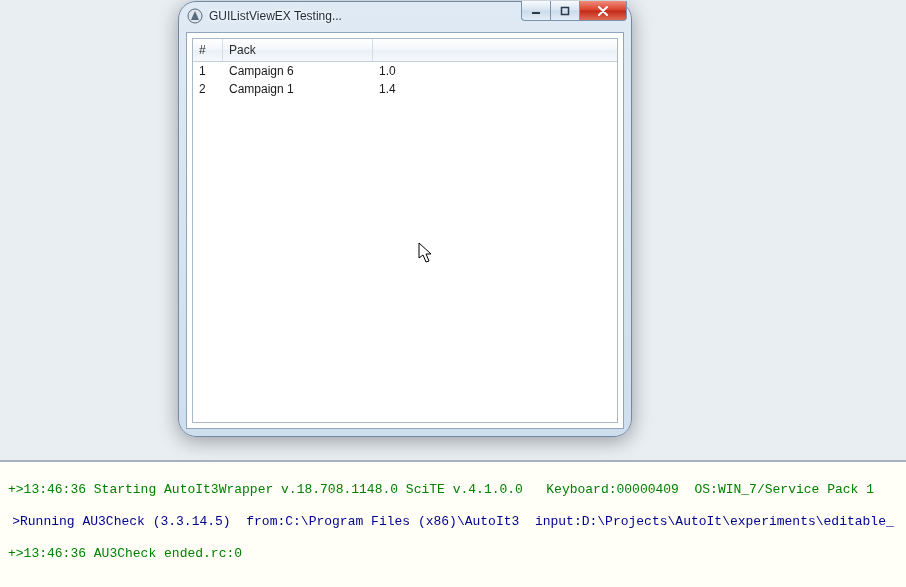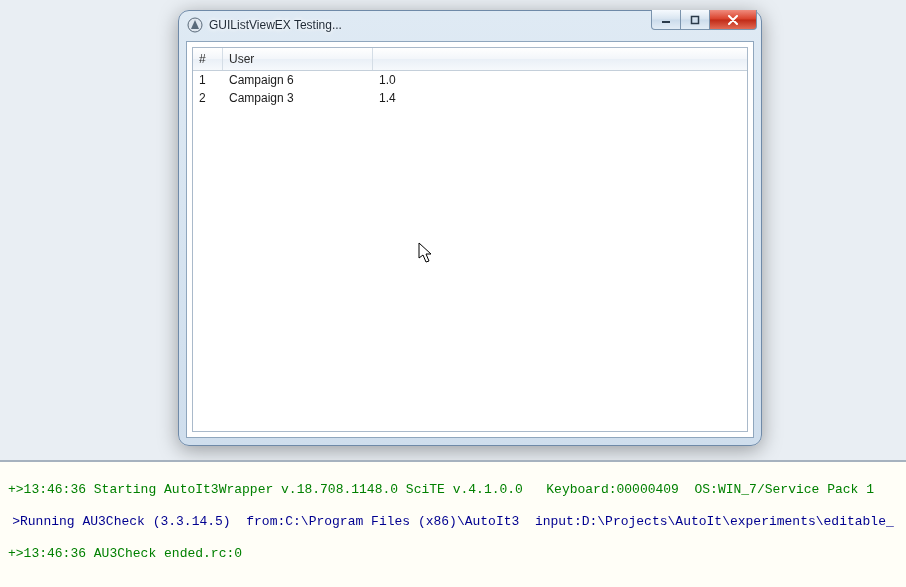--- a/index.html
+++ b/index.html
@@ -10,26 +10,26 @@
     background: #e9eef3;
     font-family: "Segoe UI", Tahoma, sans-serif;
     font-size: 12px;
     overflow: hidden;
   }
 
   
   .aero-window {
     position: absolute;
     left: 178px;
-    top: 10px;
-    width: 584px;
+    top: 1px;
+    width: 454px;
     height: 436px;
     background: linear-gradient(to bottom, #dfeaf4, #cfdeed);
     border: 1px solid #6f8aa8;
-    border-radius: 11px;
+    border-radius: 18px;
     box-shadow: 0 4px 20px rgba(0,0,0,0.35);
     box-sizing: border-box;
   }
   .aero-titlebar {
     height: 28px;
     display: flex;
     align-items: center;
     position: relative;
   }
   .aero-icon {
@@ -185,31 +185,31 @@
           <path d="M2 1 L10 9 M10 1 L2 9" stroke="#fff" stroke-width="2" stroke-linecap="round"></path>
         </svg>
       </div>
     </div>
   </div>
 
   <div class="aero-client">
     <div class="listview">
       <div class="lv-header">
         <div class="lv-col col-num">#</div>
-        <div class="lv-col col-name">User</div>
+        <div class="lv-col col-name">Pack</div>
         <div class="lv-col col-rest"></div>
       </div>
       <div class="lv-row">
         <div class="lv-cell col-num">1</div>
         <div class="lv-cell col-name">Campaign 6</div>
         <div class="lv-cell col-ver">1.0</div>
       </div>
       <div class="lv-row">
         <div class="lv-cell col-num">2</div>
-        <div class="lv-cell col-name">Campaign 3</div>
+        <div class="lv-cell col-name">Campaign 1</div>
         <div class="lv-cell col-ver">1.4</div>
       </div>
     </div>
   </div>
 </div>
 
 <div class="cursor">
   <svg width="16" height="22" viewBox="0 0 16 22">
     <path d="M1 1 L1 16 L5 13 L8 20 L11 19 L8 12 L13 12 Z" fill="#fff" stroke="#000" stroke-width="1"></path>
   </svg>

